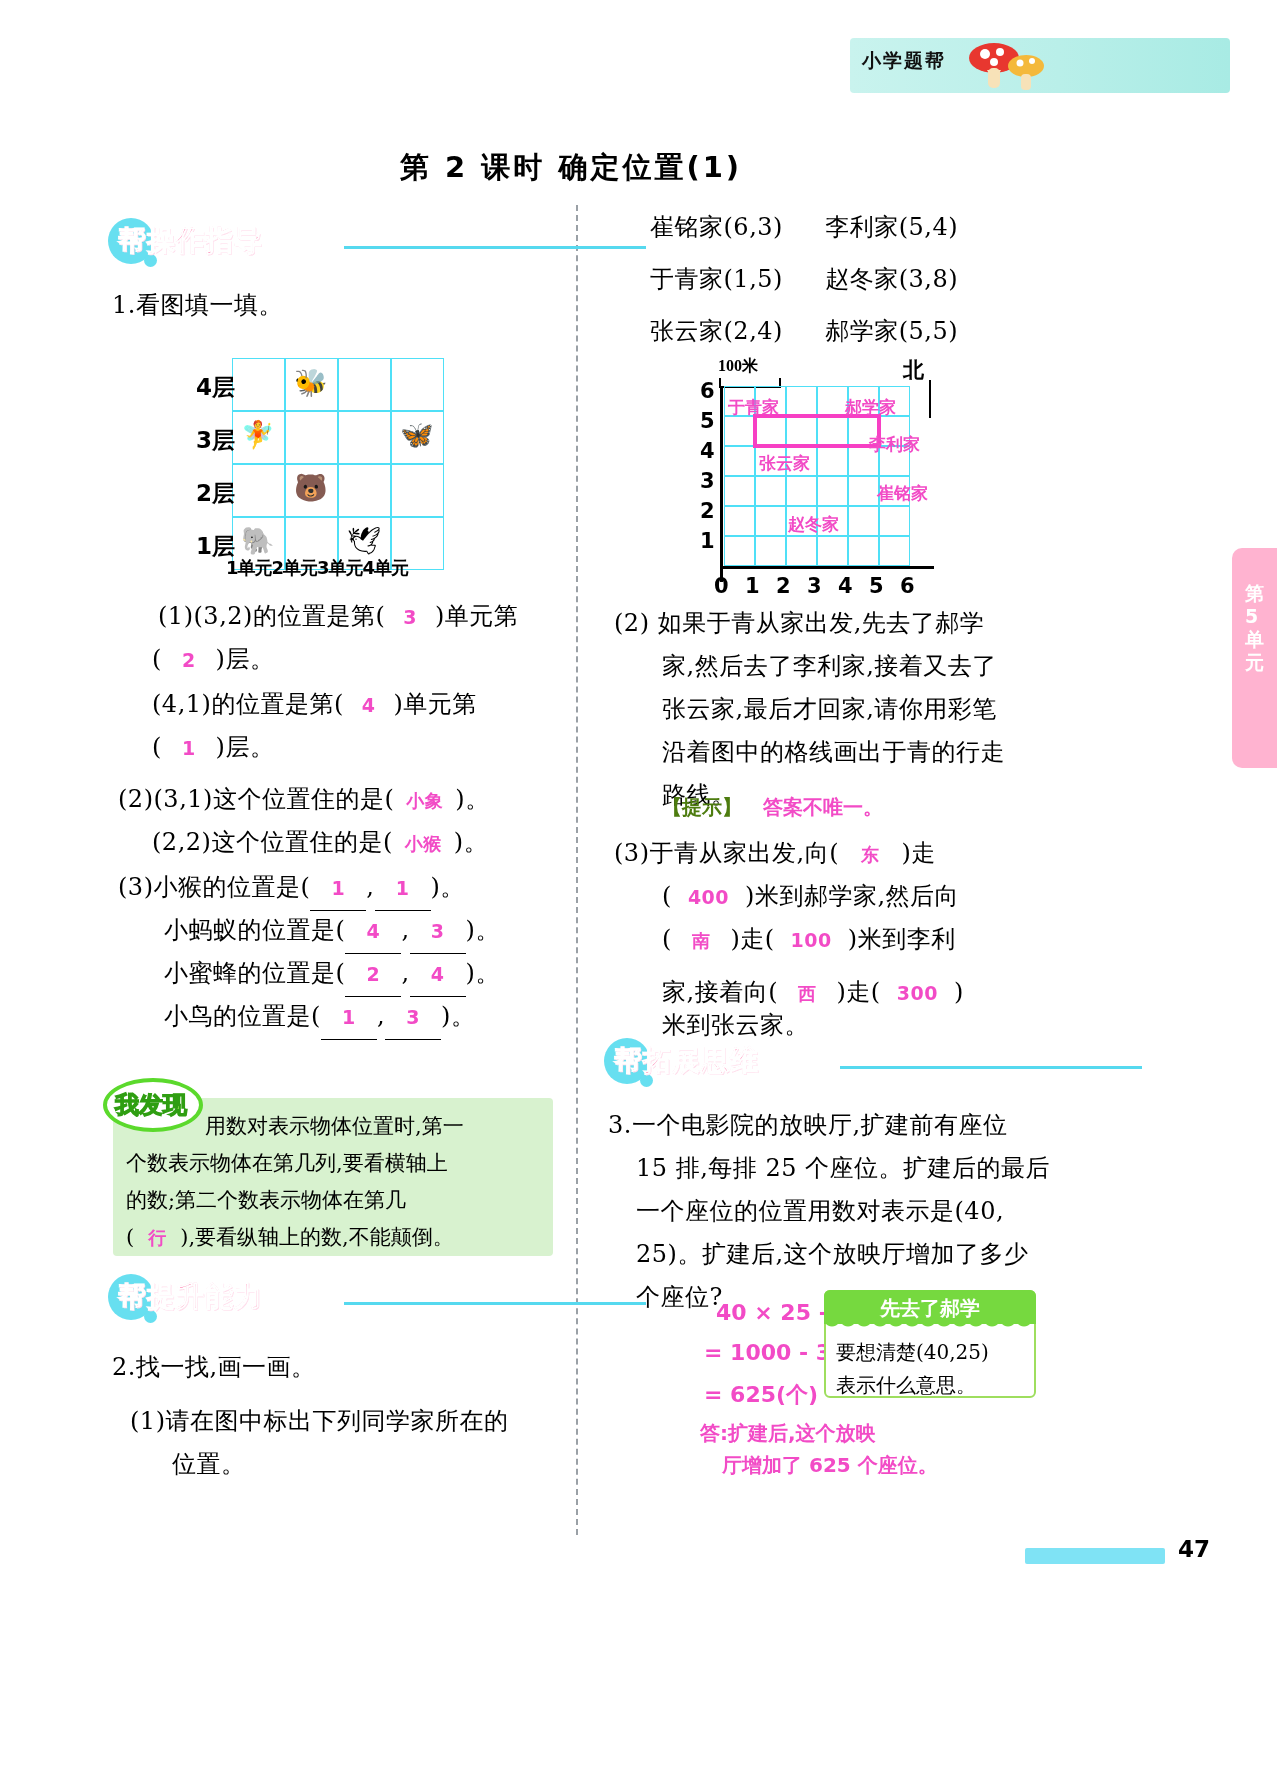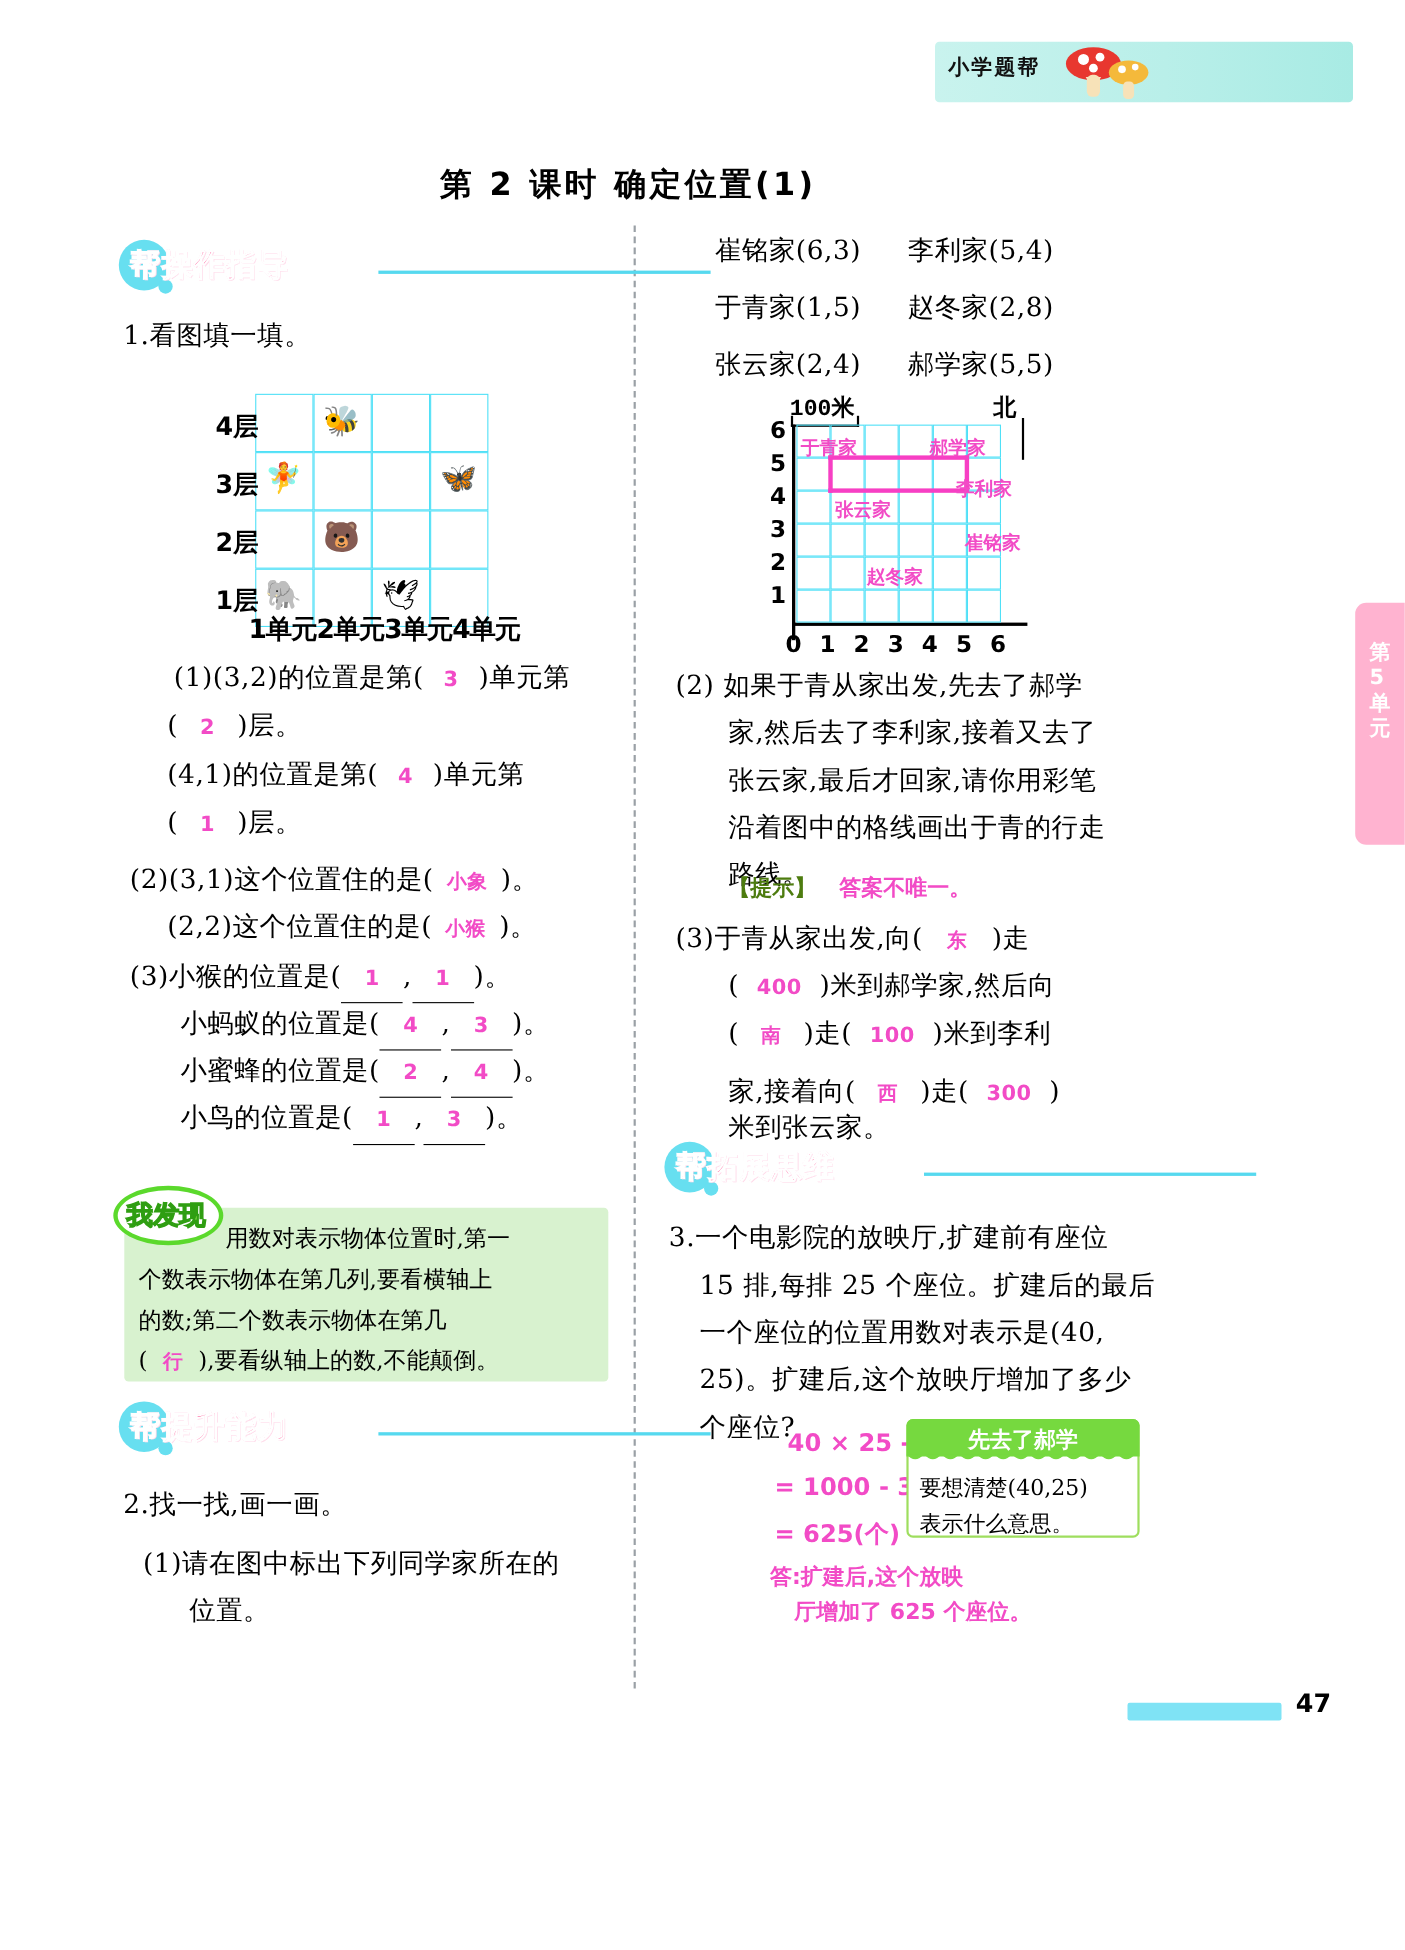--- a/index.html
+++ b/index.html
@@ -83,21 +83,21 @@
     letter-spacing:0.5px;
     white-space:nowrap;
   }
   .ans{color:#f24bc6;font-family:"DejaVu Sans", sans-serif;font-weight:bold;font-size:19px;}
   .ansk{color:#f24bc6;font-family:"DejaVu Sans", sans-serif;font-weight:bold;font-size:18px;}
   .ul{display:inline-block;border-bottom:1.6px solid #000;text-align:center;}
   
   .grid1{position:absolute;top:358px;left:232px;width:212px;height:212px;}
   .grid1 .cell{position:absolute;box-sizing:border-box;border:1.4px solid #4fe0f7;}
   .rowlab{position:absolute;font-size:23px;font-weight:bold;font-family:"DejaVu Sans",sans-serif;}
-  .collab{position:absolute;top:556px;left:226px;font-size:24px;font-weight:bold;
+  .collab{position:absolute;top:556px;left:226px;font-size:18px;font-weight:bold;
           font-family:"DejaVu Sans",sans-serif;letter-spacing:-1px;}
   
   .greenbox{
     position:absolute;top:1098px;left:113px;width:440px;height:158px;
     background:#d8f2cf;border-radius:4px;
   }
   .greenbub{
     position:absolute;top:1078px;left:103px;width:92px;height:46px;
     border:4px solid #5bd92c;border-radius:50%;background:#fff;
   }
@@ -110,22 +110,22 @@
     position:absolute;font-size:21px;line-height:37px;
     font-family:"DejaVu Serif",serif;white-space:nowrap;
   }
   
   .mapwrap{position:absolute;top:386px;left:722px;width:218px;height:182px;}
   .mapwrap .mc{position:absolute;box-sizing:border-box;border:1.2px solid #4fe0f7;}
   .axno{position:absolute;font-size:21px;font-weight:bold;font-family:"DejaVu Sans",sans-serif;}
   .mapname{position:absolute;color:#f24bc6;font-weight:bold;font-size:17px;
            font-family:"DejaVu Sans",sans-serif;white-space:nowrap;}
   .route{position:absolute;background:#f73fc4;}
-  .scale100{position:absolute;top:356px;left:718px;font-size:21px;font-weight:bold;
-            font-family:Liberation Mono, monospace;}
+  .scale100{position:absolute;top:356px;left:718px;font-size:16px;font-weight:bold;
+            font-family:Liberation Serif, serif;}
   .scalebar{position:absolute;top:378px;left:719px;width:58px;height:8px;
             border:2px solid #000;border-top:none;}
   .northlab{position:absolute;top:356px;left:903px;font-size:21px;font-weight:bold;
             font-family:"DejaVu Sans",sans-serif;}
   .northarrow{position:absolute;top:380px;left:929px;width:2px;height:38px;background:#000;}
   
   .opbox{
     position:absolute;top:1290px;left:824px;width:212px;height:108px;
     border:2px solid #9ede5e;border-radius:6px;background:#fff;box-sizing:border-box;
   }
@@ -280,21 +280,21 @@
 <div class="q" style="top:1443px;left:172px;">位置。</div>
 
 <div class="q" style="top:206px;left:650px;">
   <span>崔铭家</span><span>(6,3)</span>
   <span style="display:inline-block;width:26px;"></span>
   <span>李利家</span><span>(5,4)</span>
 </div>
 <div class="q" style="top:258px;left:650px;">
   <span>于青家</span><span>(1,5)</span>
   <span style="display:inline-block;width:26px;"></span>
-  <span>赵冬家</span><span>(2,8)</span>
+  <span>赵冬家</span><span>(3,8)</span>
 </div>
 <div class="q" style="top:310px;left:650px;">
   <span>张云家</span><span>(2,4)</span>
   <span style="display:inline-block;width:26px;"></span>
   <span>郝学家</span><span>(5,5)</span>
 </div>
 
 <div class="scale100">100米</div>
 <div class="scalebar"></div>
 <div class="northlab">北</div>

